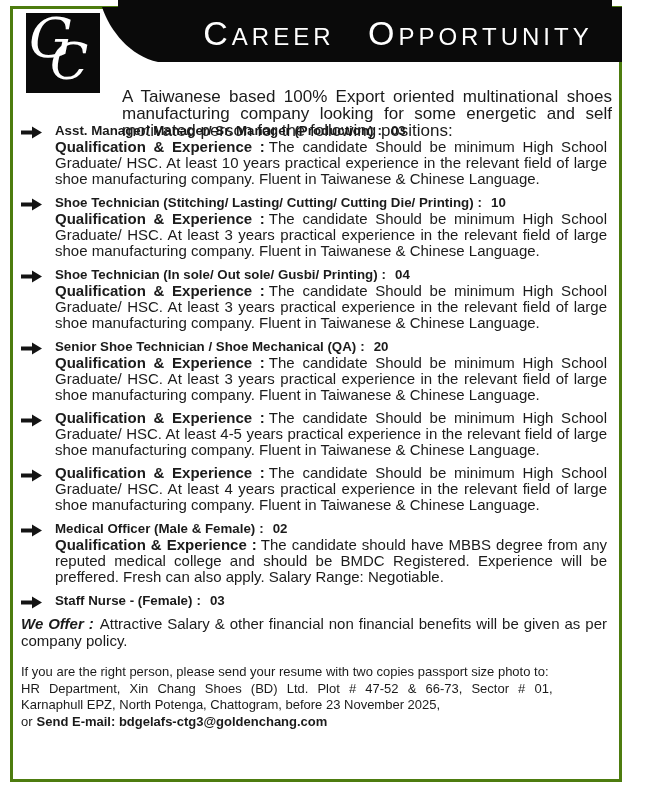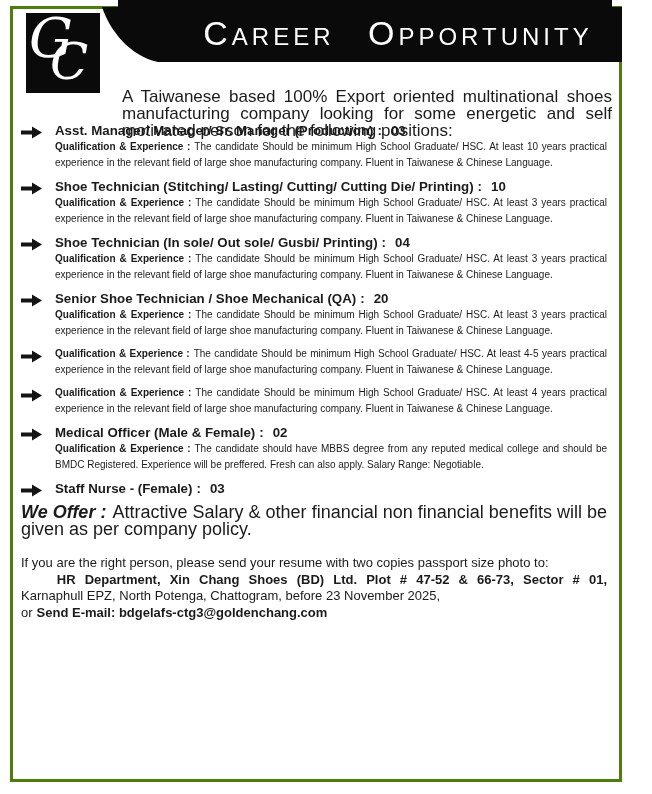--- a/index.html
+++ b/index.html
@@ -35,28 +35,28 @@
     position:absolute;left:122px;top:71px;width:490px;z-index:2;
     font-size:17px;line-height:17px;text-align:justify;
   }
   
   .job{display:flex;margin-bottom:7px;}
   .arrow{flex:0 0 34px;}
   .arrow svg{display:block;margin-top:4px;}
   .job-body{flex:1;min-width:0;}
   .job-title{font-weight:bold;font-size:13.3px;line-height:17px;}
   .sep{margin:0 9px 0 4px;}
-  .job-desc{font-size:10px;line-height:16px;text-align:justify;}
+  .job-desc{font-size:15px;line-height:16px;text-align:justify;}
   .qual-label{font-weight:bold;}
   .desc-text{margin-left:4px;}
   
-  .we-offer{margin-top:4px;font-size:18px;line-height:16.5px;text-align:justify;}
+  .we-offer{margin-top:4px;font-size:15px;line-height:16.5px;text-align:justify;}
   .we-offer .label{font-weight:bold;font-style:italic;margin-right:6px;}
   .contact{margin-top:9px;font-size:13px;line-height:16.5px;}
-  .c2{font-weight:bold;word-spacing:5.5px;text-align:right;}
+  .c2{font-weight:normal;word-spacing:5.5px;}
   .c3{font-weight:normal;}
   .c-bold{font-weight:bold;}
   .or{margin-right:4px;}
 </style>
 </head>
 <body>
 
 <div class="page">
 
   <div class="frame">

